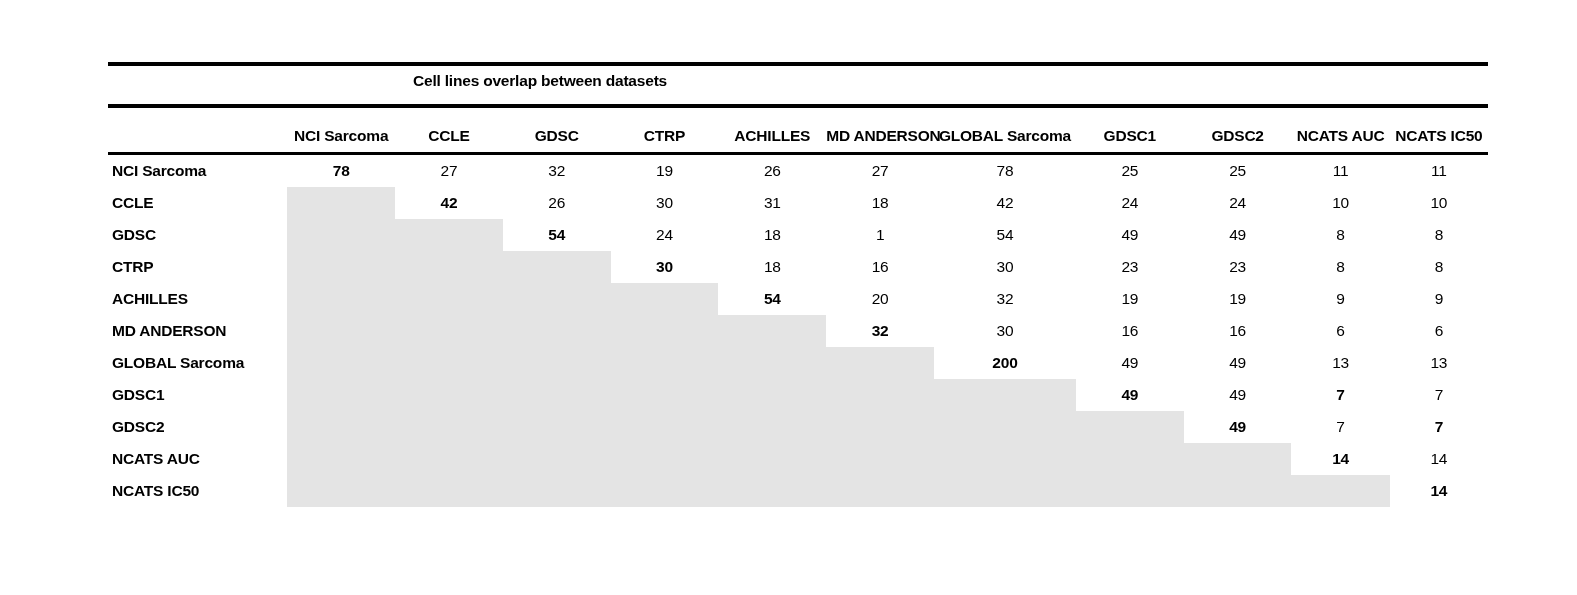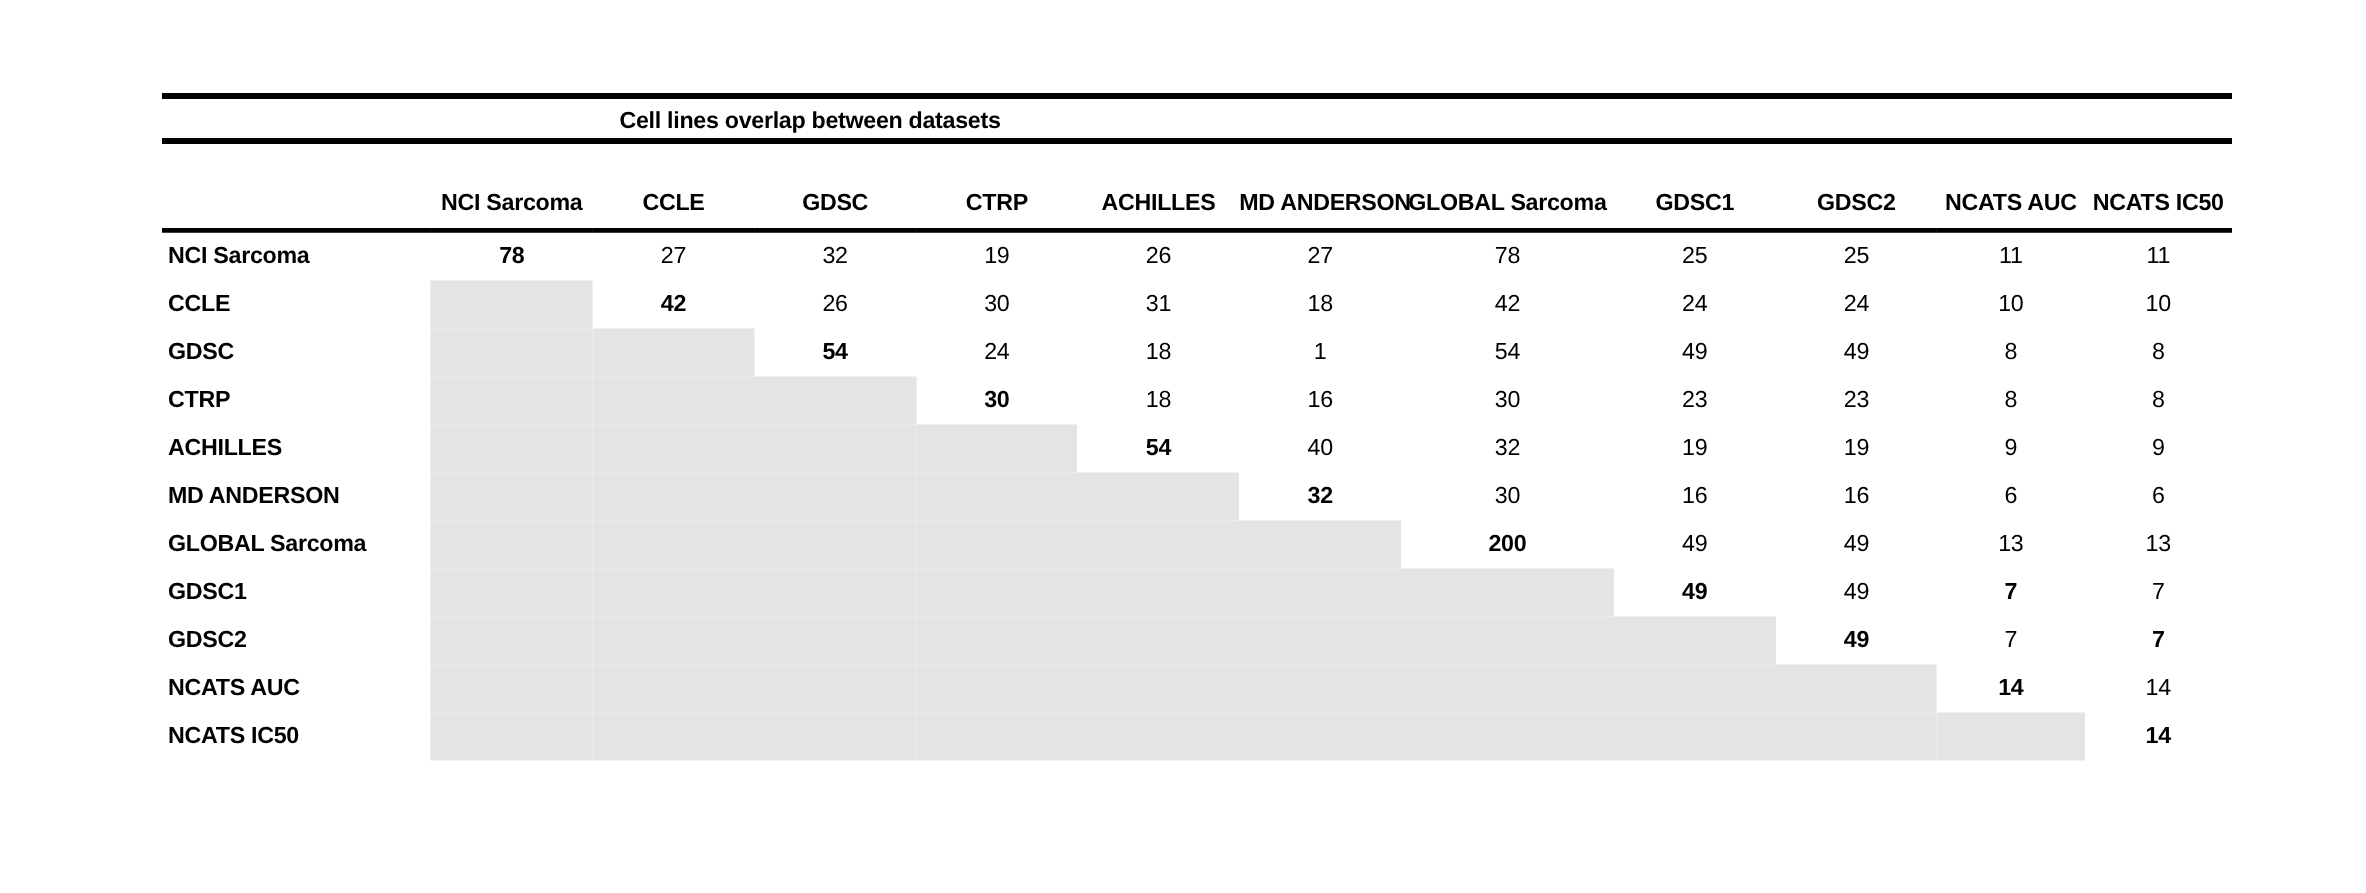--- a/index.html
+++ b/index.html
@@ -32,30 +32,30 @@
     width: 1380px;
   }
   .rule-mid {
     height: 4px;
     background: #000000;
     width: 1380px;
   }
   .caption {
     font-size: 15.5px;
     font-weight: bold;
-    padding: 6px 0 2px 0;
+    padding: 6px 0 14px 0;
     padding-left: 305px;
     letter-spacing: -0.2px;
     white-space: nowrap;
   }
   table {
     border-collapse: collapse;
     width: 1380px;
     table-layout: fixed;
-    margin-top: 24px;
+    margin-top: 12px;
   }
   th, td {
     padding: 0;
     font-size: 15.5px;
     vertical-align: middle;
     white-space: nowrap;
   }
   thead th {
     font-weight: bold;
     text-align: center;
@@ -186,21 +186,21 @@
             <td>8</td>
             <td>8</td>
           </tr>
           <tr>
             <td class="rowhead">ACHILLES</td>
             <td class="shaded"></td>
             <td class="shaded"></td>
             <td class="shaded"></td>
             <td class="shaded"></td>
             <td class="diag">54</td>
-            <td>40</td>
+            <td>20</td>
             <td>32</td>
             <td>19</td>
             <td>19</td>
             <td>9</td>
             <td>9</td>
           </tr>
           <tr>
             <td class="rowhead">MD ANDERSON</td>
             <td class="shaded"></td>
             <td class="shaded"></td>

